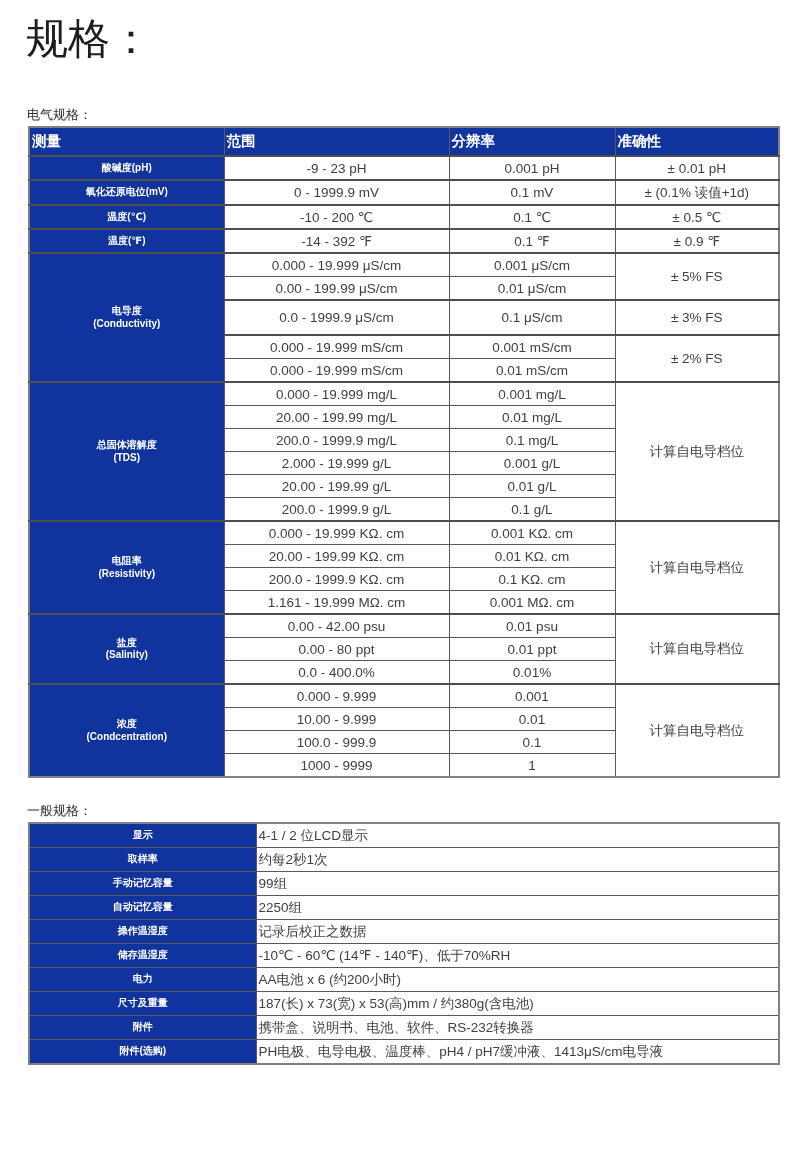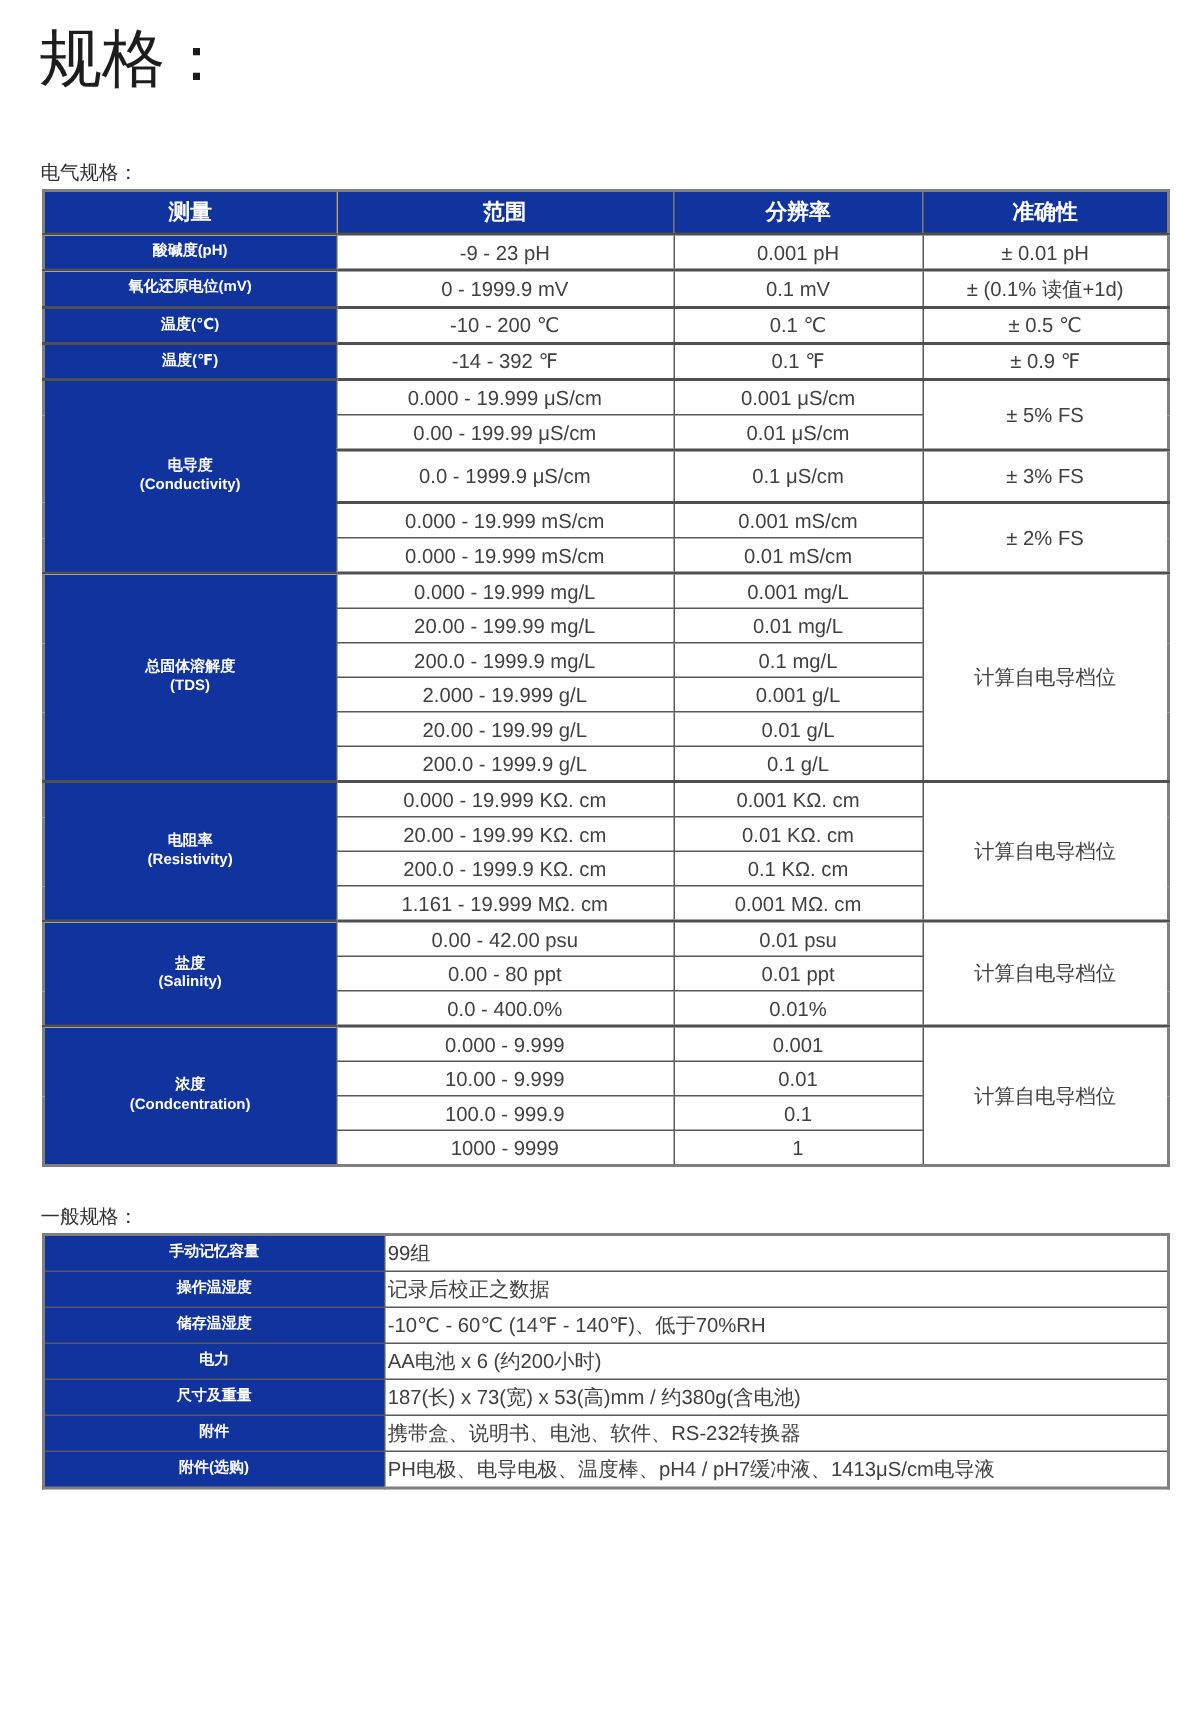--- a/index.html
+++ b/index.html
@@ -36,21 +36,21 @@
   }
   table.spec-table th, table.spec-table td {
     border: 1px solid #595959;
     overflow: hidden;
   }
   table.spec-table th {
     background: #10339e;
     color: #ffffff;
     font-size: 14.5px;
     font-weight: bold;
-    text-align: center;
+    text-align: left;
     padding: 4px 2px;
     height: 17px;
   }
   td.measure-cell, td.gen-label-cell {
     background: #10339e;
     color: #ffffff;
     font-size: 10px;
     font-weight: bold;
     text-align: center;
     vertical-align: middle;
@@ -253,24 +253,36 @@
 
   <div class="section-label general-label">一般规格：</div>
 
   <table class="spec-table general">
     <colgroup>
       <col style="width:227px">
         <col style="width:523px">
     </colgroup>
     <tbody id="gen-body">
         <tr>
+          <td class="gen-label-cell">显示</td>
+          <td class="gen-value-cell">4-1 / 2 位LCD显示</td>
+        </tr>
+        <tr>
+          <td class="gen-label-cell">取样率</td>
+          <td class="gen-value-cell">约每2秒1次</td>
+        </tr>
+        <tr>
           <td class="gen-label-cell">手动记忆容量</td>
           <td class="gen-value-cell">99组</td>
         </tr>
         <tr>
+          <td class="gen-label-cell">自动记忆容量</td>
+          <td class="gen-value-cell">2250组</td>
+        </tr>
+        <tr>
           <td class="gen-label-cell">操作温湿度</td>
           <td class="gen-value-cell">记录后校正之数据</td>
         </tr>
         <tr>
           <td class="gen-label-cell">储存温湿度</td>
           <td class="gen-value-cell">-10℃ - 60℃ (14℉ - 140℉)、低于70%RH</td>
         </tr>
         <tr>
           <td class="gen-label-cell">电力</td>
           <td class="gen-value-cell">AA电池 x 6 (约200小时)</td>

